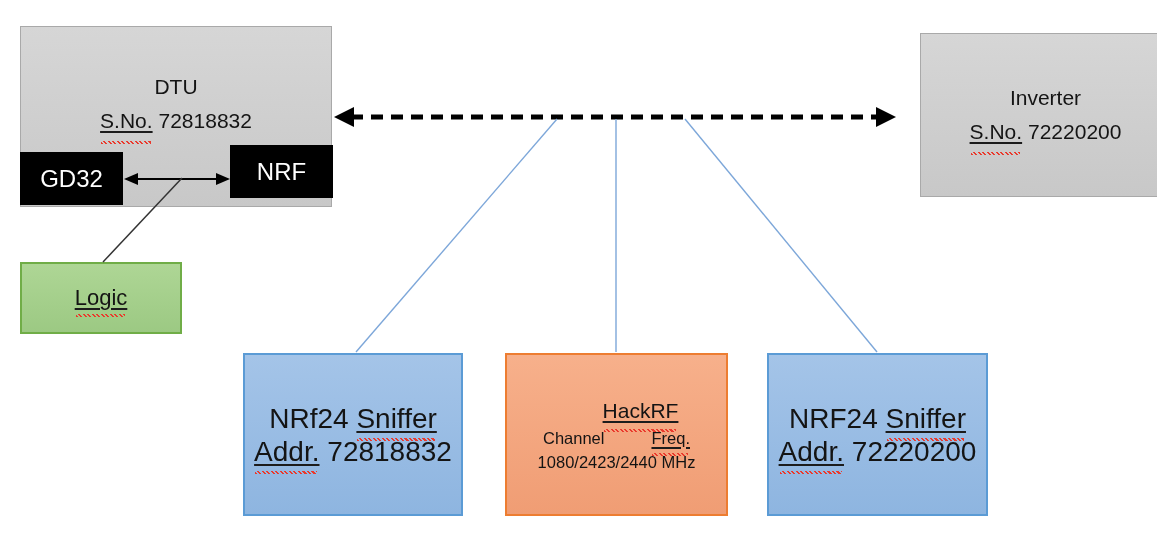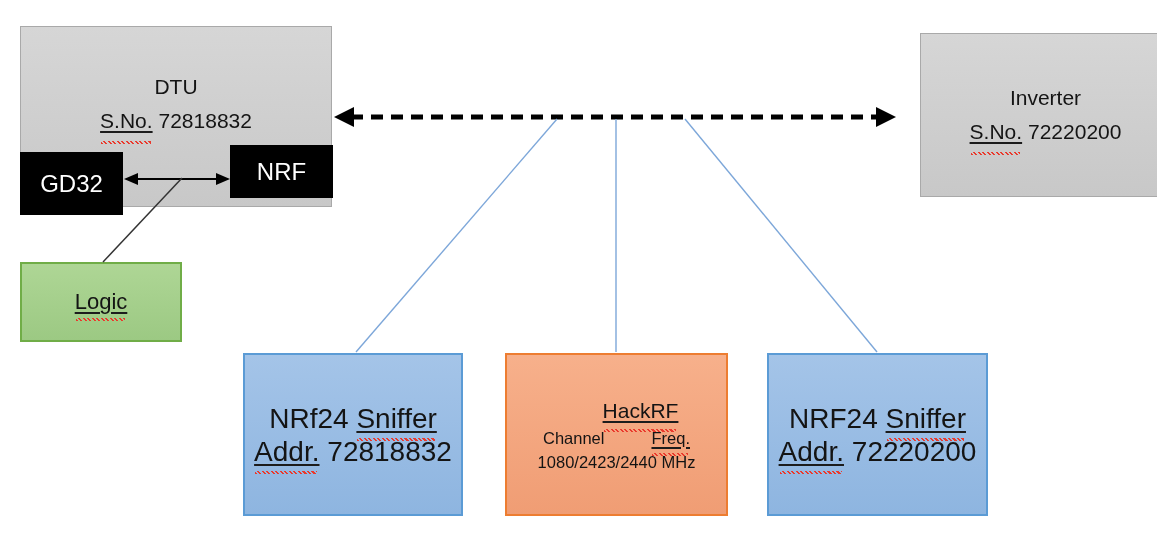--- a/index.html
+++ b/index.html
@@ -11,25 +11,25 @@
   .box { position:absolute; display:flex; flex-direction:column; align-items:center; justify-content:center; text-align:center; box-sizing:border-box; }
   .line { display:flex; justify-content:center; align-items:baseline; gap:0.28em; white-space:nowrap; }
 
   
   .gray-box { background:linear-gradient(#d6d6d6,#c8c8c8); border:1px solid #a9a9a9; font-size:21px; line-height:34px; }
   #dtu-box   { left:20px; top:26px;  width:312px; height:181px; padding-bottom:26px; }
   #inverter-box { left:897px; top:33px; width:251px; height:164px;margin-left:23px; }
 
   
   .chip { background:#000000; color:#ffffff; font-size:24px; line-height:1; }
-  #gd32-chip { left:20px;  top:152px; width:103px; height:63px; }
+  #gd32-chip { left:20px;  top:152px; width:103px; height:53px; }
   #nrf-chip  { left:230px; top:145px; width:103px; height:53px; }
 
   
-  #logic-box { left:20px; top:262px; width:162px; height:80px;
+  #logic-box { left:20px; top:262px; width:162px; height:72px;
     background:linear-gradient(#aed695,#9cc983); border:2px solid #70ad47; font-size:22px; }
 
   
   .sniffer-box { background:linear-gradient(#a4c4e8,#8eb5e0); border:2px solid #5b9bd5; font-size:28px; line-height:33px; }
   #sniffer-left-box  { left:243px; top:353px; width:220px; height:163px; }
   #sniffer-right-box { left:767px; top:353px; width:221px; height:163px; }
   #hackrf-box { left:505px; top:353px; width:223px; height:163px;
     background:linear-gradient(#f7b08b,#f09d74); border:2px solid #ed7d31; }
   #hackrf-box .title-line { font-size:21px; line-height:30px;margin-left:48px; }
   #hackrf-box .sub-line   { font-size:16.5px; line-height:24px;gap:47px; }

